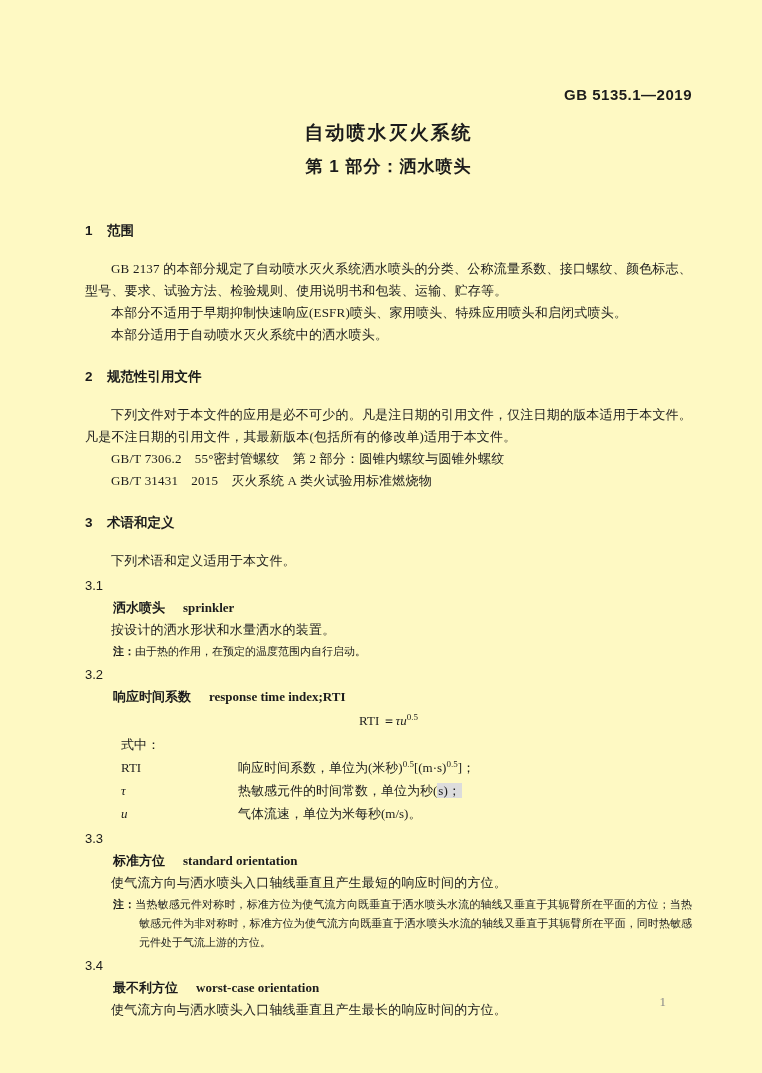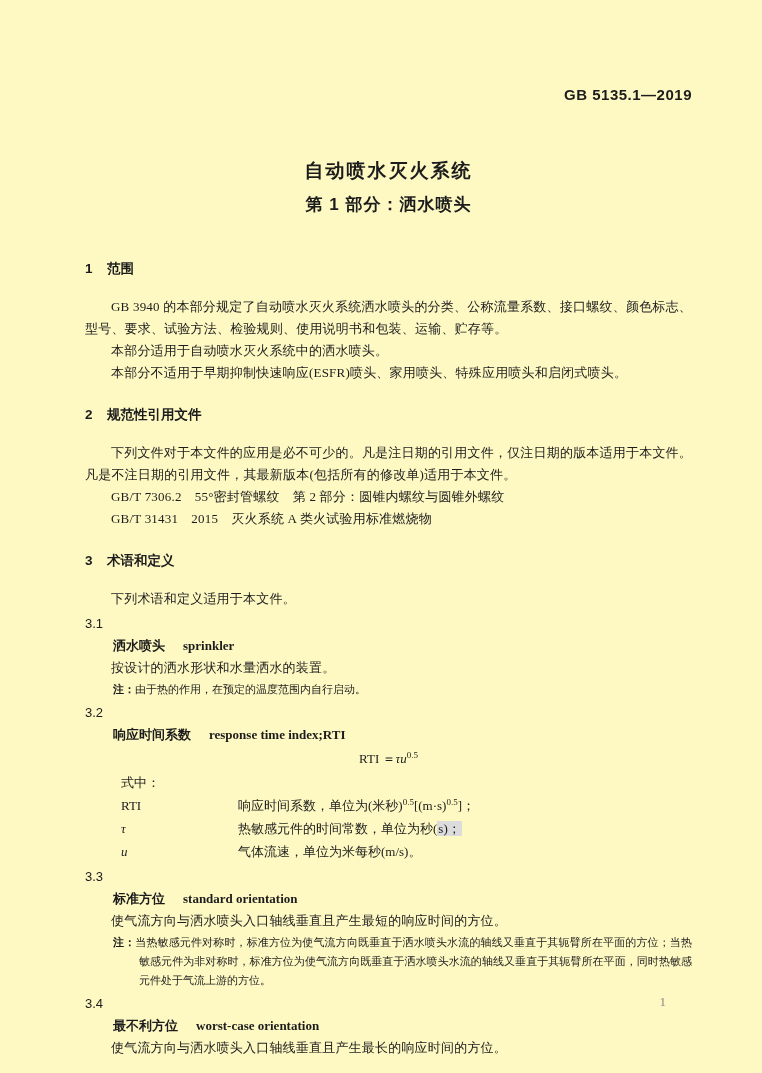--- a/index.html
+++ b/index.html
@@ -18,21 +18,21 @@
   }
   .doc-number {
     margin-top:86px;
     text-align:right;
     font-family:"Liberation Sans","DejaVu Sans",sans-serif;
     font-weight:700;
     font-size:15px;
     letter-spacing:0.5px;
   }
   .title {
-    margin:56px 0 0 0;
+    margin:18px 0 0 0;
     text-align:center;
     font-family:"Liberation Sans","DejaVu Sans",sans-serif;
     font-weight:700;
     font-size:19px;
     line-height:24px;
     letter-spacing:2px;
   }
   .subtitle {
     margin:11px 0 0 0;
     text-align:center;
@@ -115,23 +115,23 @@
   <div class="content">
 
     <div class="doc-number">GB 5135.1—2019</div>
 
     <div class="title">自动喷水灭火系统</div>
     <div class="subtitle">第 1 部分：洒水喷头</div>
 
     <div class="sec-heading mt-sec1">
       <span class="sec-num">1</span><span>范围</span>
     </div>
-    <p class="body indent after-heading">GB 3940 的本部分规定了自动喷水灭火系统洒水喷头的分类、公称流量系数、接口螺纹、颜色标志、型号、要求、试验方法、检验规则、使用说明书和包装、运输、贮存等。</p>
+    <p class="body indent after-heading">GB 2137 的本部分规定了自动喷水灭火系统洒水喷头的分类、公称流量系数、接口螺纹、颜色标志、型号、要求、试验方法、检验规则、使用说明书和包装、运输、贮存等。</p>
+    <p class="body indent">本部分不适用于早期抑制快速响应(ESFR)喷头、家用喷头、特殊应用喷头和启闭式喷头。</p>
     <p class="body indent">本部分适用于自动喷水灭火系统中的洒水喷头。</p>
-    <p class="body indent">本部分不适用于早期抑制快速响应(ESFR)喷头、家用喷头、特殊应用喷头和启闭式喷头。</p>
 
     <div class="sec-heading mt-sec">
       <span class="sec-num">2</span><span>规范性引用文件</span>
     </div>
     <p class="body indent after-heading">下列文件对于本文件的应用是必不可少的。凡是注日期的引用文件，仅注日期的版本适用于本文件。凡是不注日期的引用文件，其最新版本(包括所有的修改单)适用于本文件。</p>
     <p class="body indent">GB/T 7306.2　55°密封管螺纹　第 2 部分：圆锥内螺纹与圆锥外螺纹</p>
     <p class="body indent">GB/T 31431　2015　灭火系统 A 类火试验用标准燃烧物</p>
 
     <div class="sec-heading mt-sec">
       <span class="sec-num">3</span><span>术语和定义</span>

